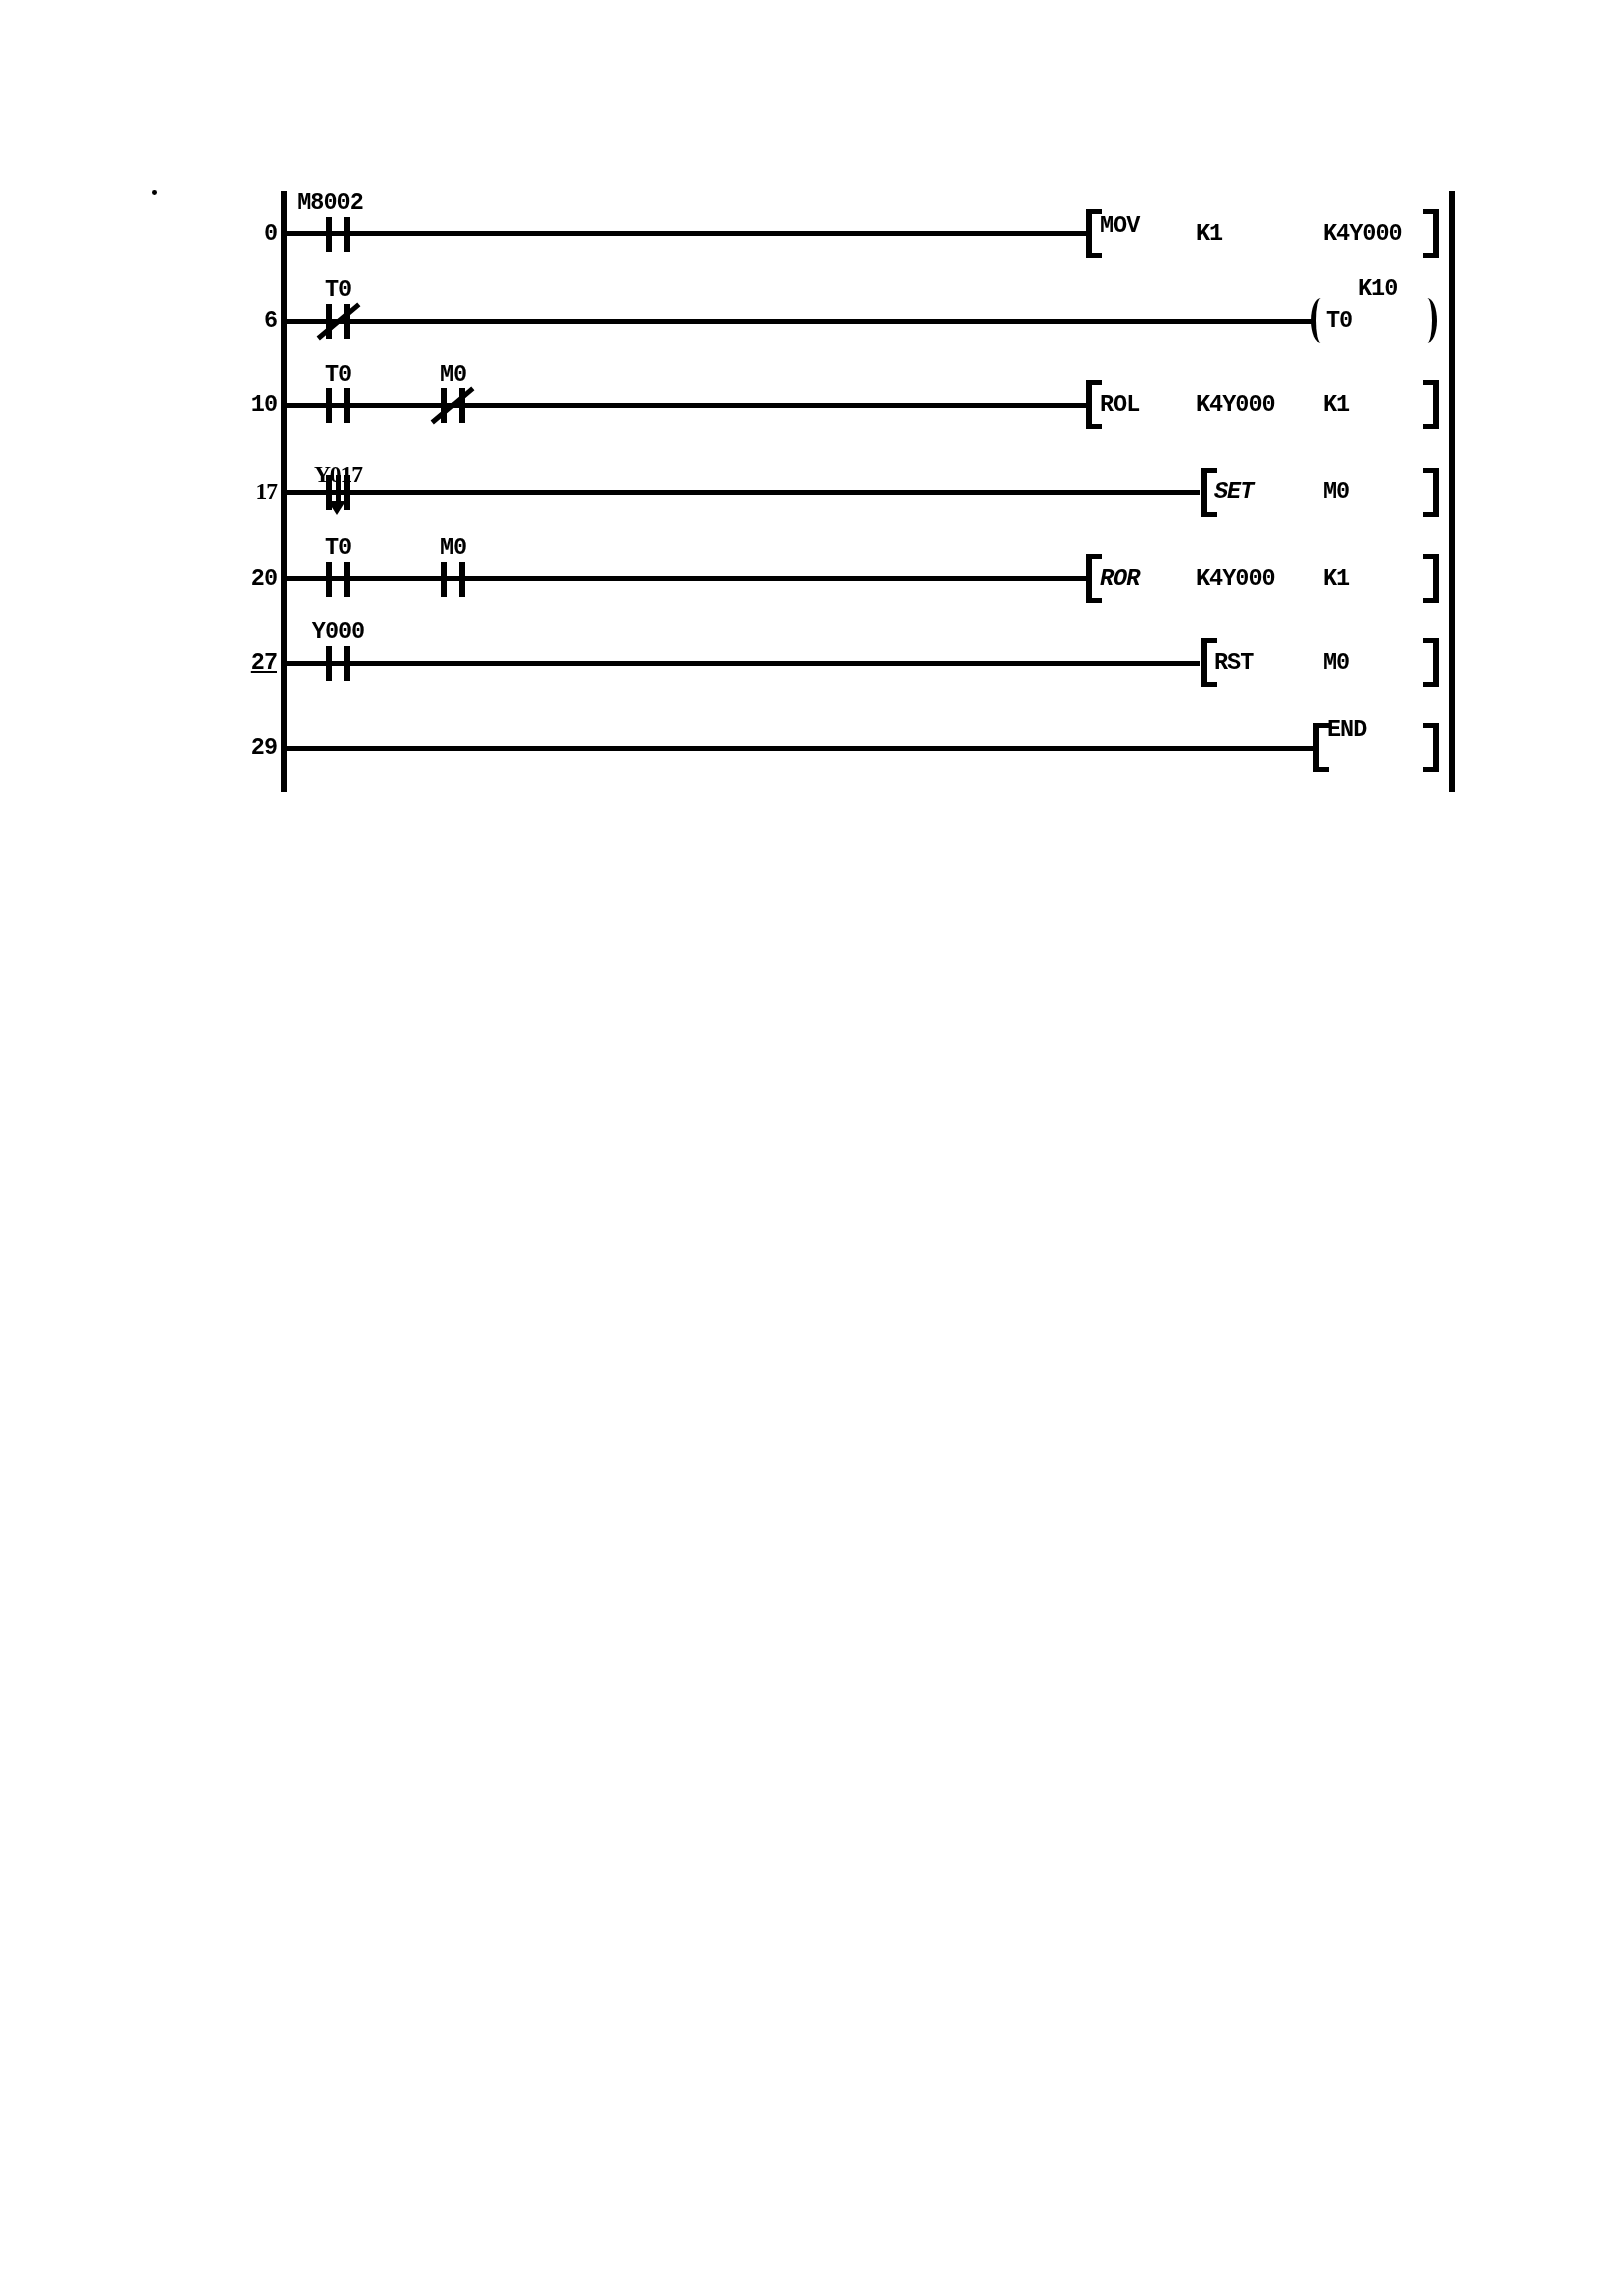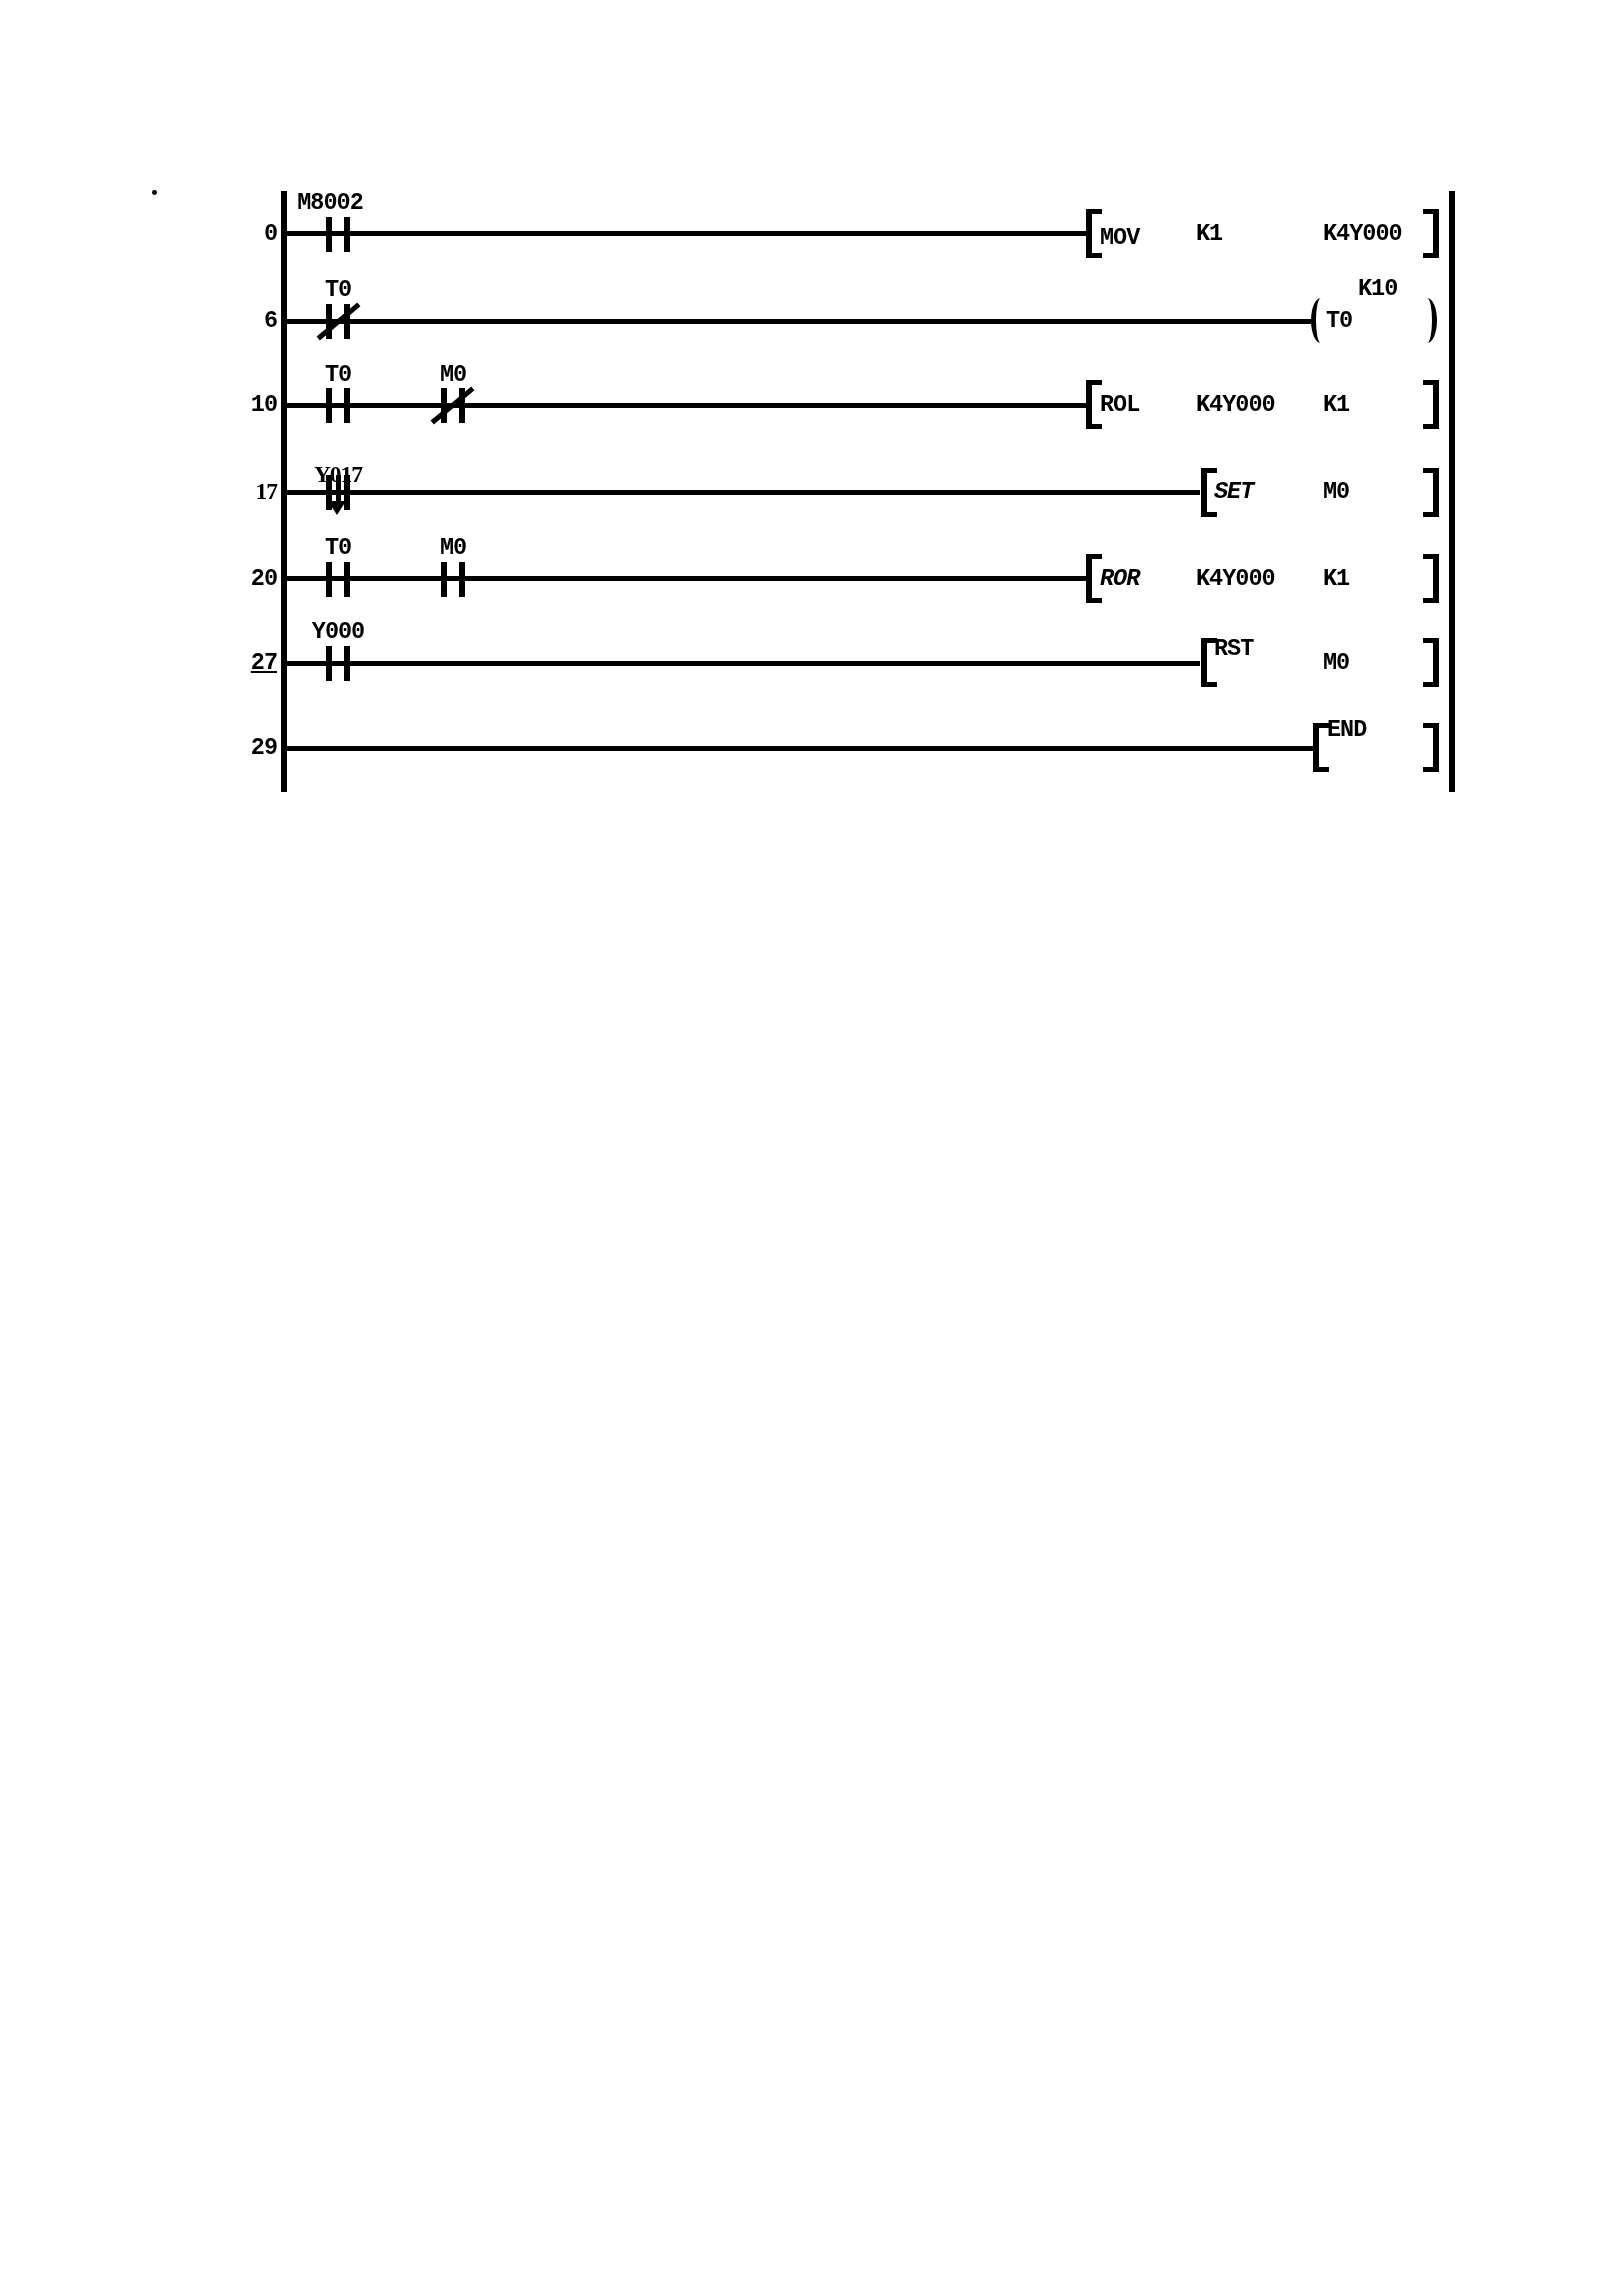--- a/index.html
+++ b/index.html
@@ -36,21 +36,21 @@
   <div class="rail" style="left:281px;top:191px;height:601px;"></div>
   <div class="rail" style="left:1449px;top:191px;height:601px;"></div>
 
   <div>
     <div class="num" style="left:218px;top:221px;">0</div>
     <div class="wire" style="left:284px;top:231px;width:804px;"></div>
     <div class="clabel" style="left:269px;top:190px;">M8002</div>
     <div class="bar" style="left:326px;top:217px;"></div>
     <div class="bar" style="left:344px;top:217px;"></div>
     <div class="brl" style="left:1086px;top:209px;"></div>
-    <div class="txt" style="left:1100px;top:225px;">MOV</div>
+    <div class="txt" style="left:1100px;top:213px;">MOV</div>
     <div class="txt" style="left:1196px;top:221px;">K1</div>
     <div class="txt" style="left:1323px;top:221px;">K4Y000</div>
     <div class="brr" style="left:1423px;top:209px;"></div>
   </div>
 
   <div>
     <div class="num" style="left:218px;top:308px;">6</div>
     <div class="wire" style="left:284px;top:319px;width:1029px;"></div>
     <div class="clabel" style="left:277px;top:277px;">T0</div>
     <div class="bar" style="left:326px;top:304px;"></div>
@@ -109,21 +109,21 @@
     <div class="brr" style="left:1423px;top:554px;"></div>
   </div>
 
   <div>
     <div class="num" style="left:218px;top:650px;text-decoration:underline;">27</div>
     <div class="wire" style="left:284px;top:661px;width:916px;"></div>
     <div class="clabel" style="left:277px;top:619px;">Y000</div>
     <div class="bar" style="left:326px;top:646px;"></div>
     <div class="bar" style="left:344px;top:646px;"></div>
     <div class="brl" style="left:1201px;top:638px;"></div>
-    <div class="txt" style="left:1214px;top:636px;">RST</div>
+    <div class="txt" style="left:1214px;top:650px;">RST</div>
     <div class="txt" style="left:1323px;top:650px;">M0</div>
     <div class="brr" style="left:1423px;top:638px;"></div>
   </div>
 
   <div>
     <div class="num" style="left:218px;top:735px;">29</div>
     <div class="wire" style="left:284px;top:746px;width:1029px;"></div>
     <div class="brl" style="left:1313px;top:723px;"></div>
     <div class="txt" style="left:1327px;top:717px;">END</div>
     <div class="brr" style="left:1423px;top:723px;"></div>

